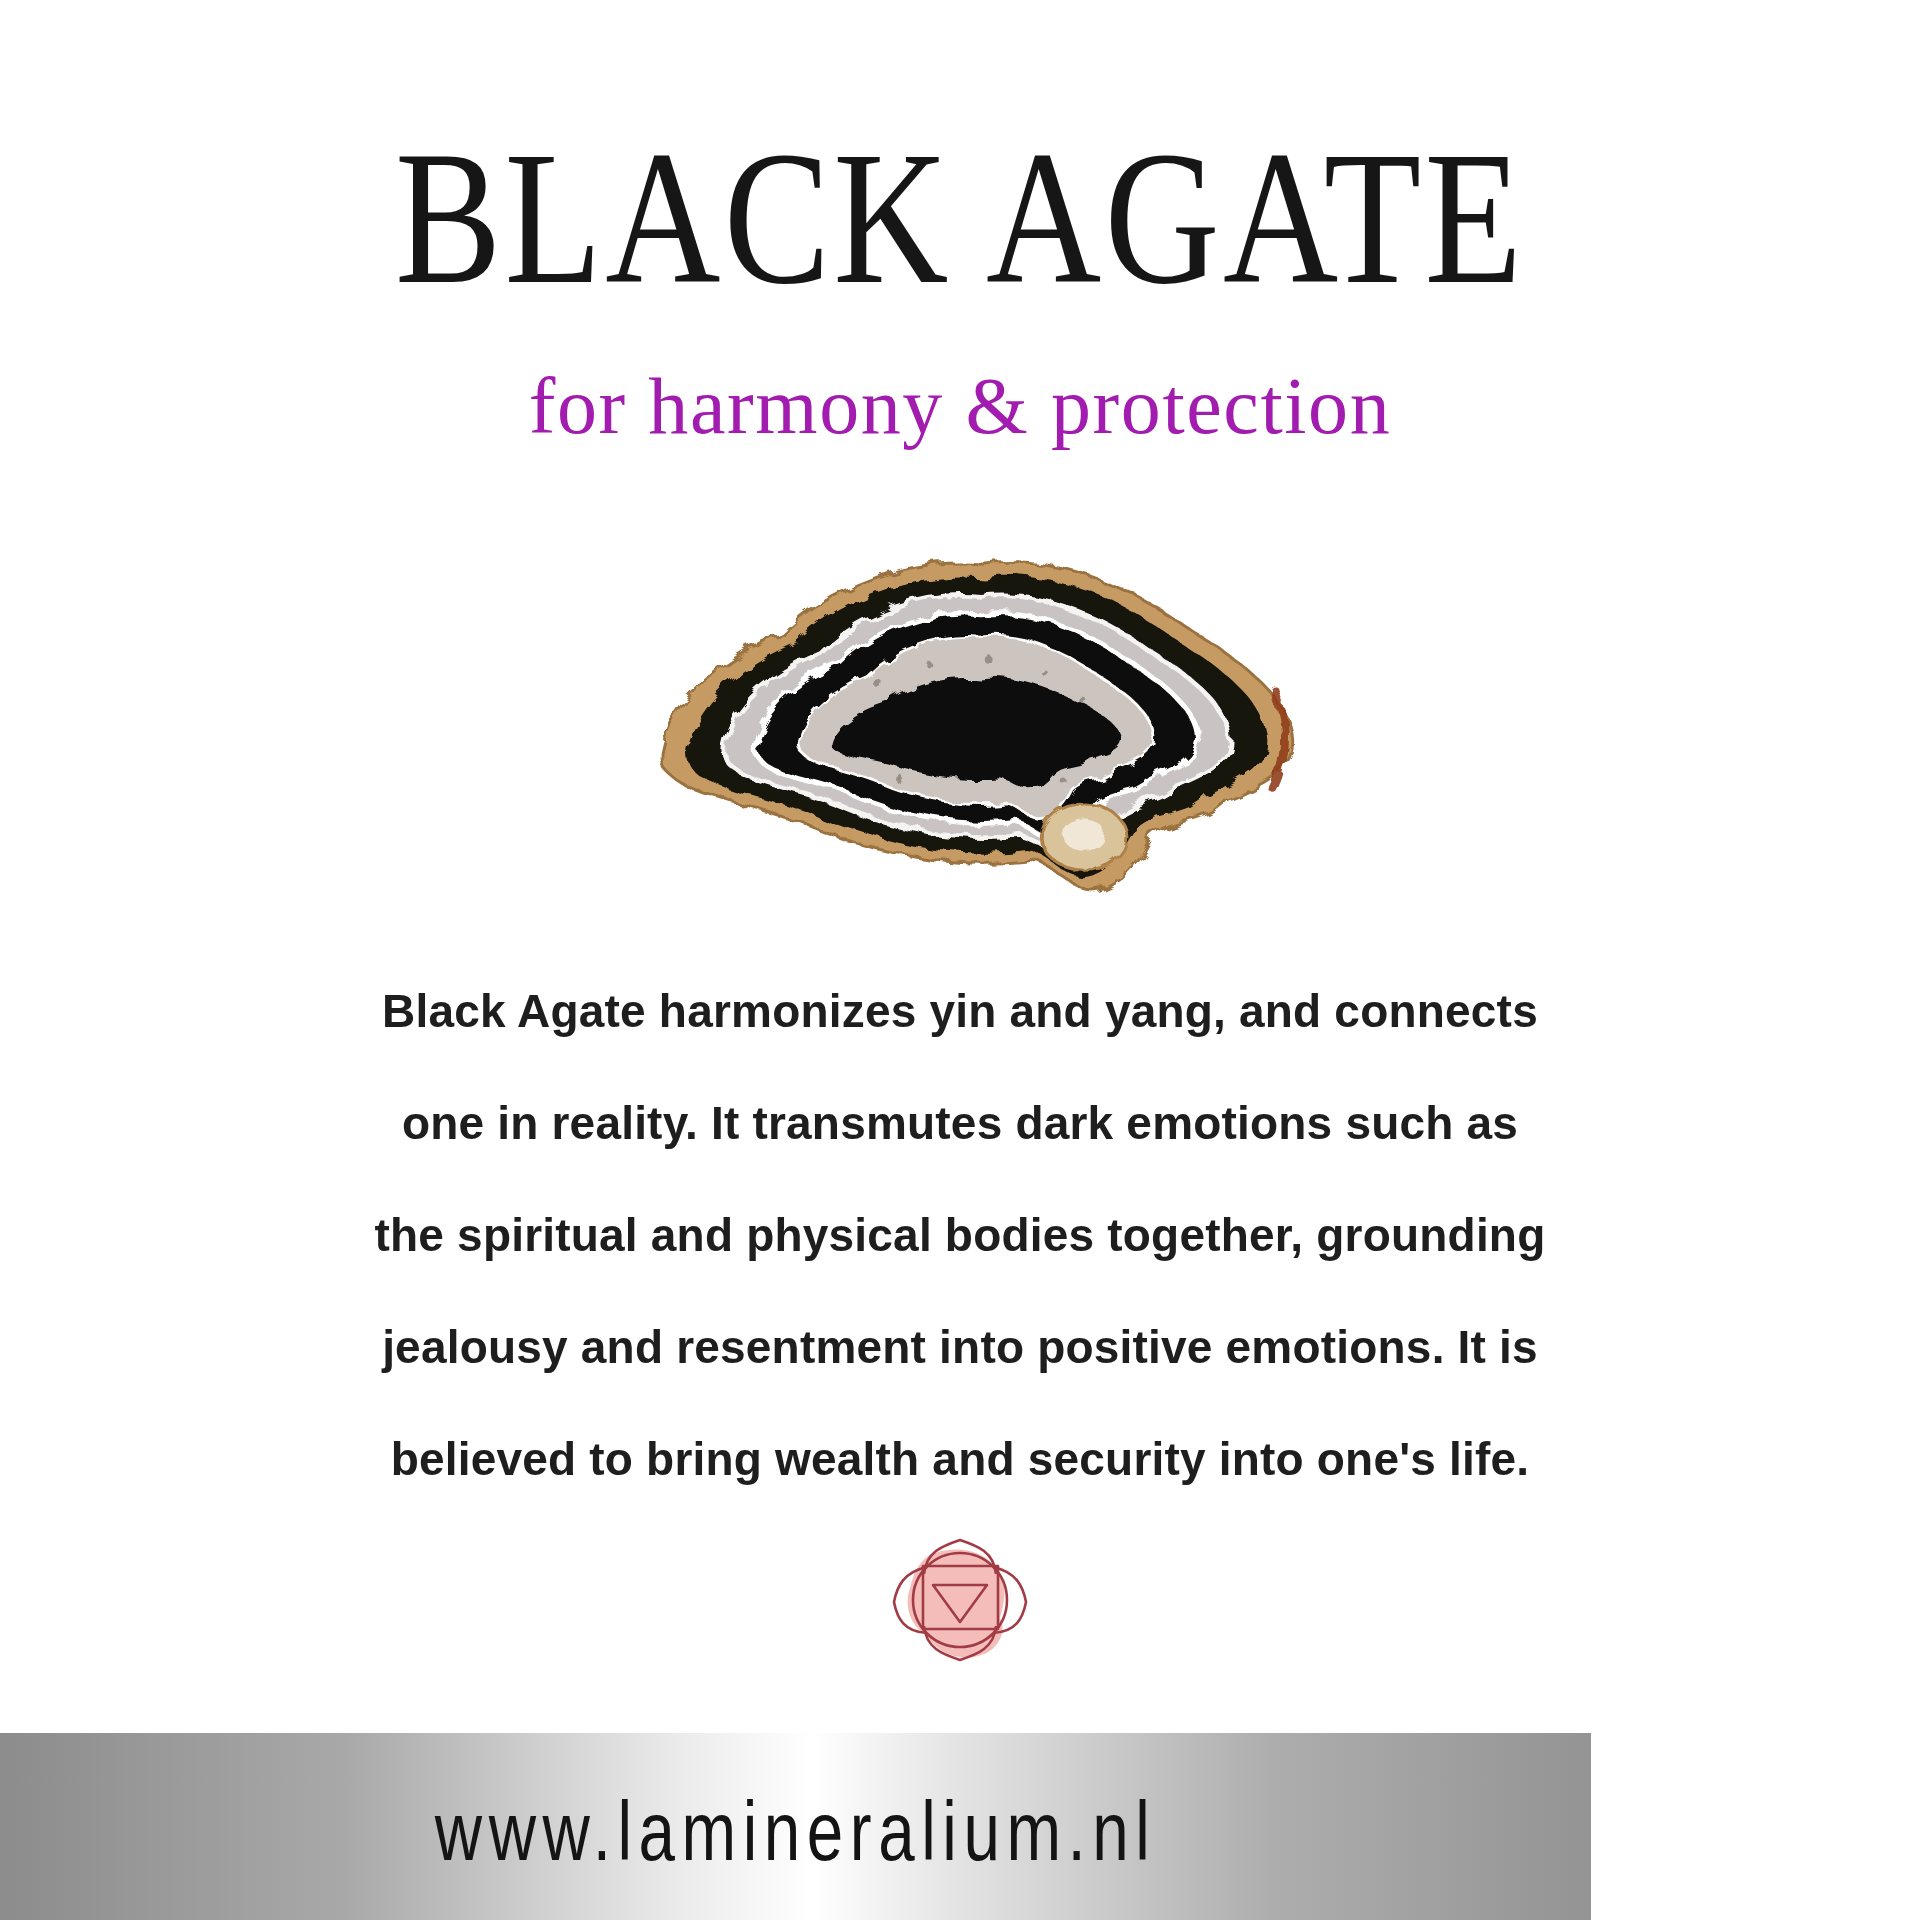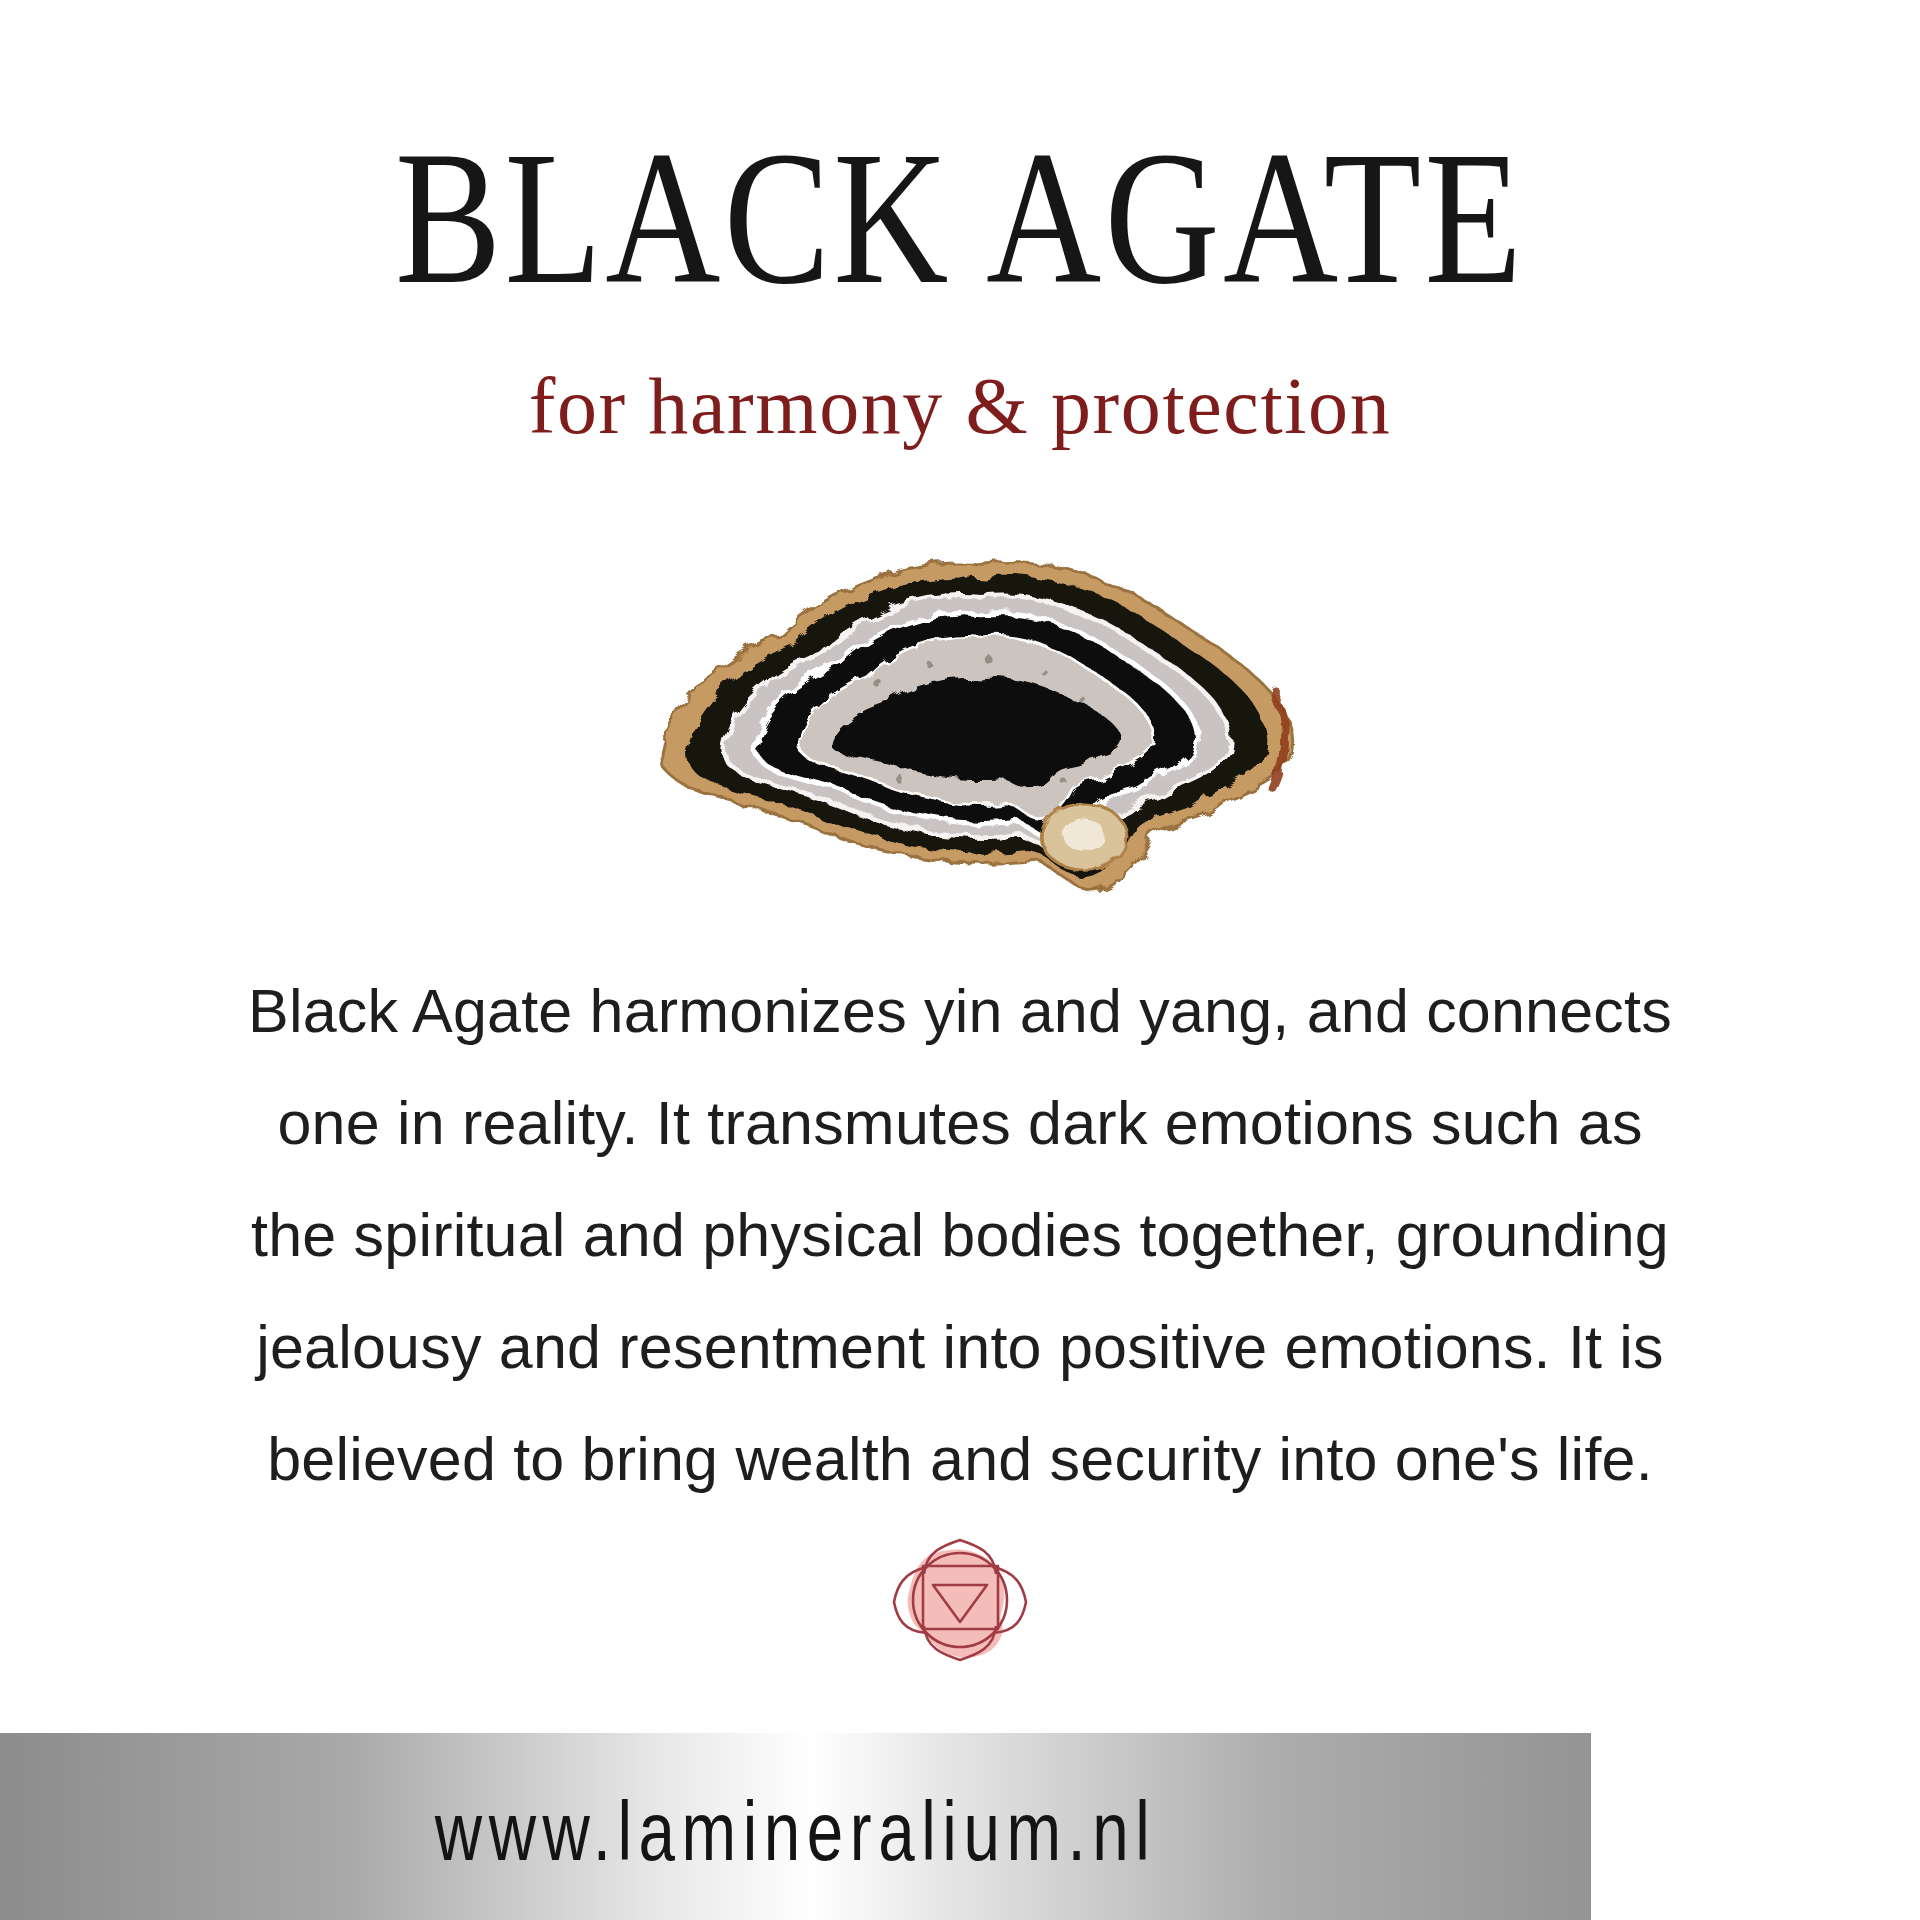--- a/index.html
+++ b/index.html
@@ -17,32 +17,32 @@
     font-size:190px;line-height:200px;font-weight:400;
     color:#161616;letter-spacing:0.02em;
     transform:scaleX(0.84);transform-origin:50% 50%;
     white-space:nowrap;
   }
   .subtitle{
     position:absolute;top:356px;left:0;width:1920px;
     text-align:center;
     font-family:"Liberation Serif",serif;
     font-size:80px;line-height:100px;font-weight:400;
-    color:#7f1d1d;letter-spacing:0.02em;
+    color:#a21caf;letter-spacing:0.02em;
   }
   .agate{
     position:absolute;left:630px;top:535px;
     width:690px;height:380px;
   }
   .bodytext{
     position:absolute;top:955px;left:110px;width:1700px;
     text-align:center;color:#1e1e1e;
   }
   .body-line{
-    font-size:61px;line-height:112px;font-weight:400;
+    font-size:46px;line-height:112px;font-weight:700;
     letter-spacing:0.2px;white-space:nowrap;
   }
   .chakra{
     position:absolute;left:890px;top:1534px;
     width:140px;height:140px;
   }
   .footer{
     position:absolute;left:0;top:1733px;width:1591px;height:187px;
     background:linear-gradient(to right,
       #8c8c8c 0%, #a9a9a9 22%, #e9e9e9 42%, #ffffff 51%,

